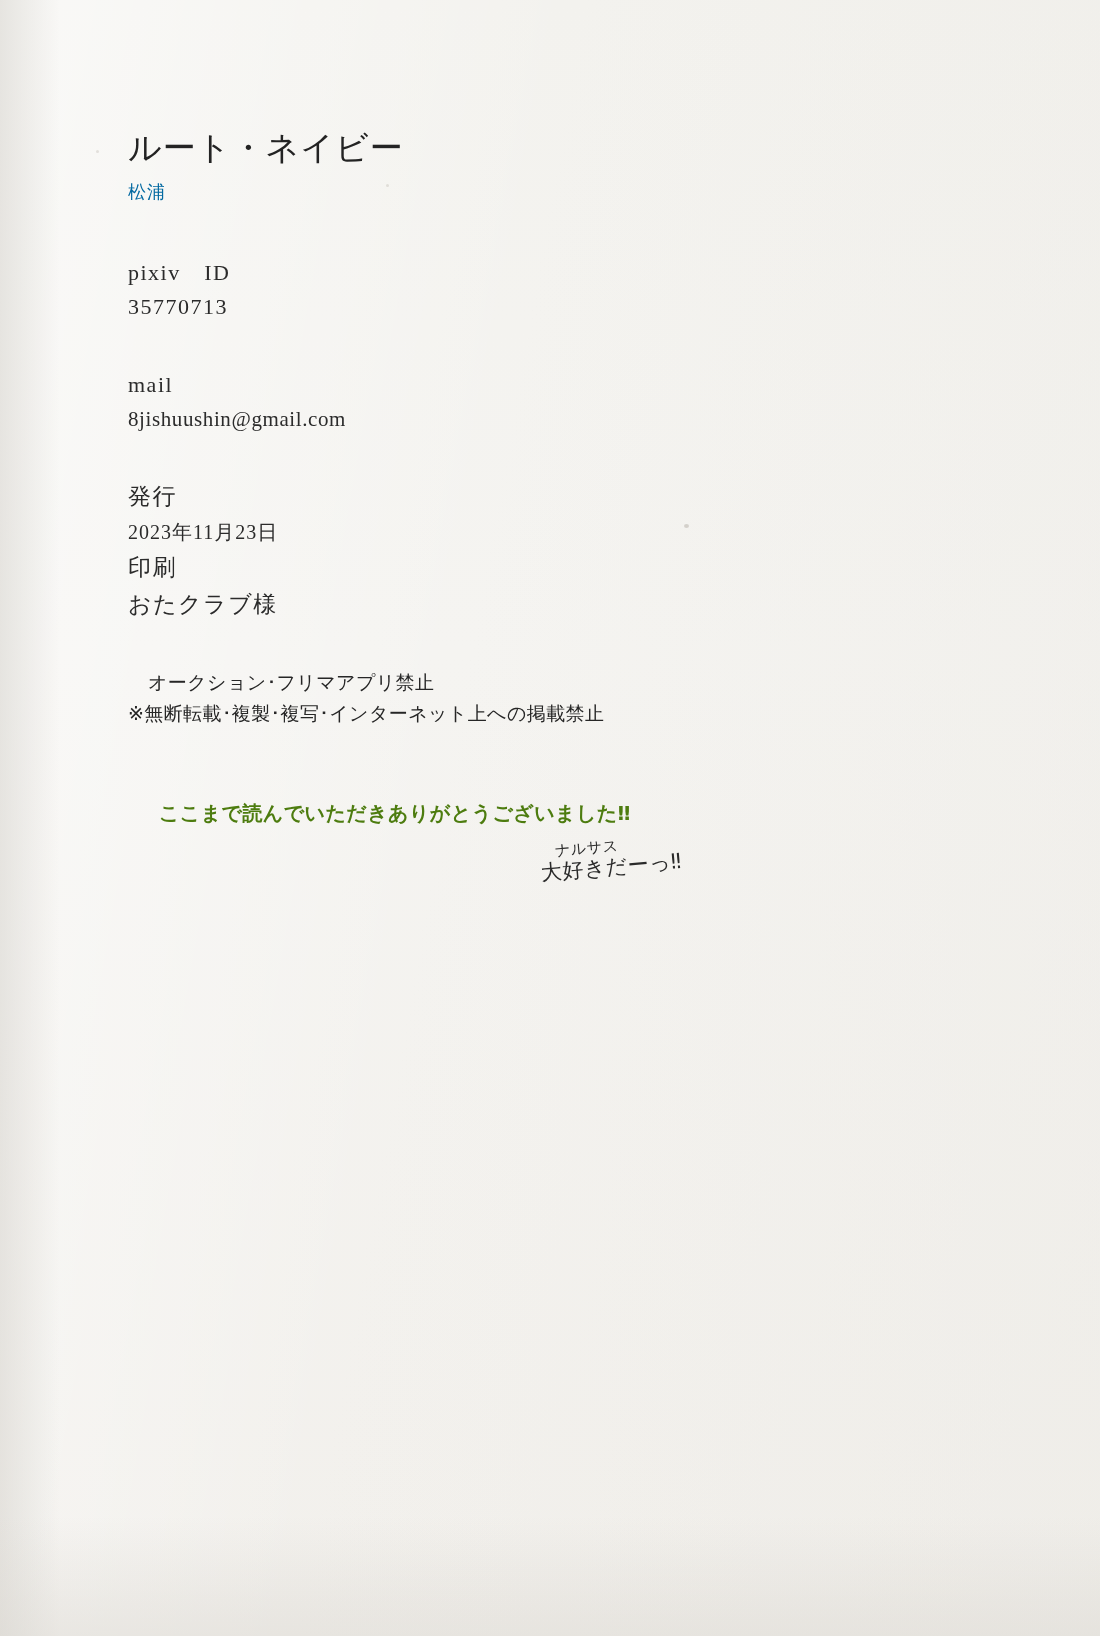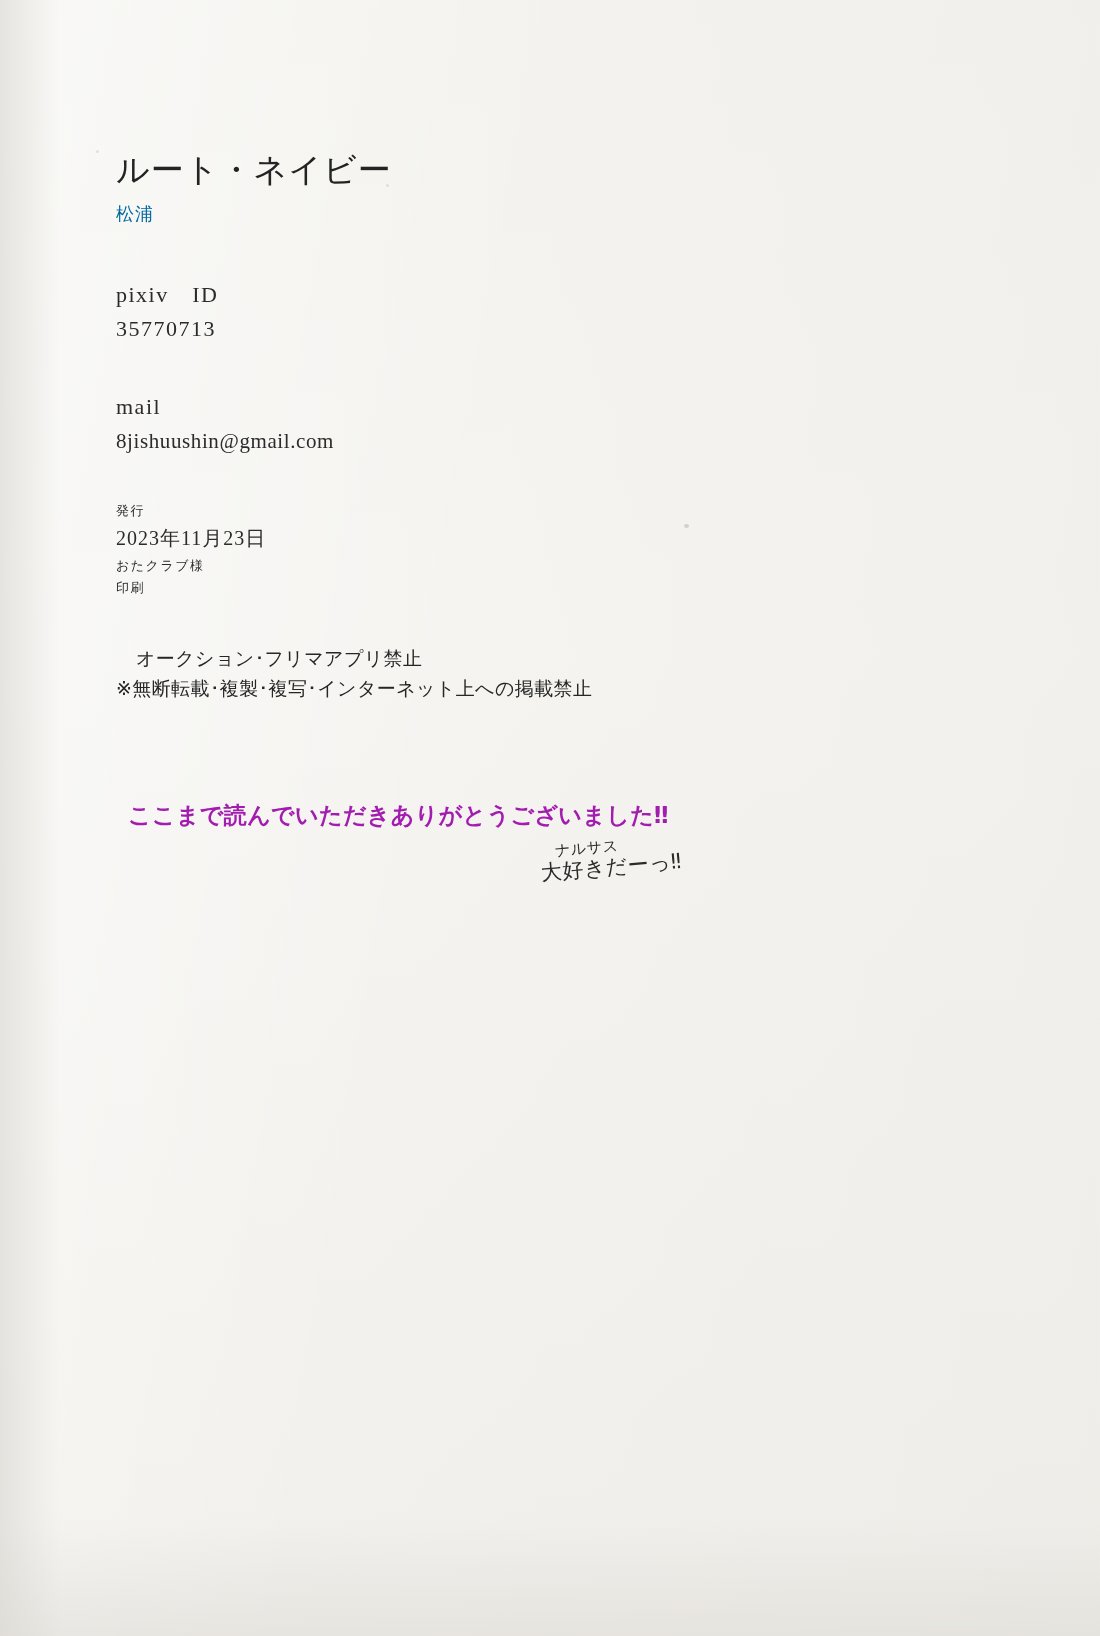--- a/index.html
+++ b/index.html
@@ -40,24 +40,23 @@
   .speck {
     position: absolute;
     background: #b9b5ad;
     border-radius: 50%;
     opacity: 0.55;
     pointer-events: none;
   }
 
   .colophon {
     position: absolute;
-    left: 116px;
+    left: 128px;
     top: 130px;
     width: 700px;
-    margin-top: 22px;
   }
 
   .title {
     font-family: "DejaVu Sans", sans-serif;
     font-size: 33px;
     letter-spacing: 1px;
     font-weight: 400;
     color: #232323;
     margin: 0 0 14px 0;
     line-height: 1.1;
@@ -75,21 +74,21 @@
   }
   .block .line {
     font-size: 21px;
     line-height: 1.55;
     letter-spacing: 1.2px;
     color: #2b2b2b;
     font-family: "Liberation Serif", serif;
   }
   .line.jp {
     font-family: Liberation Sans, sans-serif;
-    font-size: 13px;
+    font-size: 23px;
     letter-spacing: 1.5px;
   }
   .line.mono-ish {
     font-family: "Liberation Serif", serif;
     font-size: 22px;
     letter-spacing: 1.5px;
   }
   .line.mail {
     font-size: 21px;
     letter-spacing: 0.6px;
@@ -120,24 +119,25 @@
   }
 
   .thanks {
     position: absolute;
     left: 128px;
     top: 800px;
     width: 760px;
   }
   .thanks-text {
     font-family: "DejaVu Sans", sans-serif;
-    font-size: 23px;
+    font-size: 20px;
     font-weight: bold;
     letter-spacing: 0.4px;
-    color: #a21caf;
+    color: #4d7c0f;
+    margin-left: 31px;
   }
   .handwrite {
     position: absolute;
     left: 540px;
     top: 838px;
     transform: rotate(-5deg);
     font-family: "DejaVu Sans", sans-serif;
     color: #2a2a2a;
     line-height: 1.15;
   }
@@ -172,22 +172,22 @@
   </div>
 
   <div class="block">
     <div class="line mono-ish">mail</div>
     <div class="line mail">8jishuushin@gmail.com</div>
   </div>
 
   <div class="block pub-block">
     <div class="line jp">発行</div>
     <div class="line date">2023年11月23日</div>
+    <div class="line jp">印刷</div>
     <div class="line jp">おたクラブ様</div>
-    <div class="line jp">印刷</div>
   </div>
 
   <div class="block notice">
     <div class="line indent">オークション･フリマアプリ禁止</div>
     <div class="line">※無断転載･複製･複写･インターネット上への掲載禁止</div>
   </div>
 
 </div>
 
 <div class="thanks">

